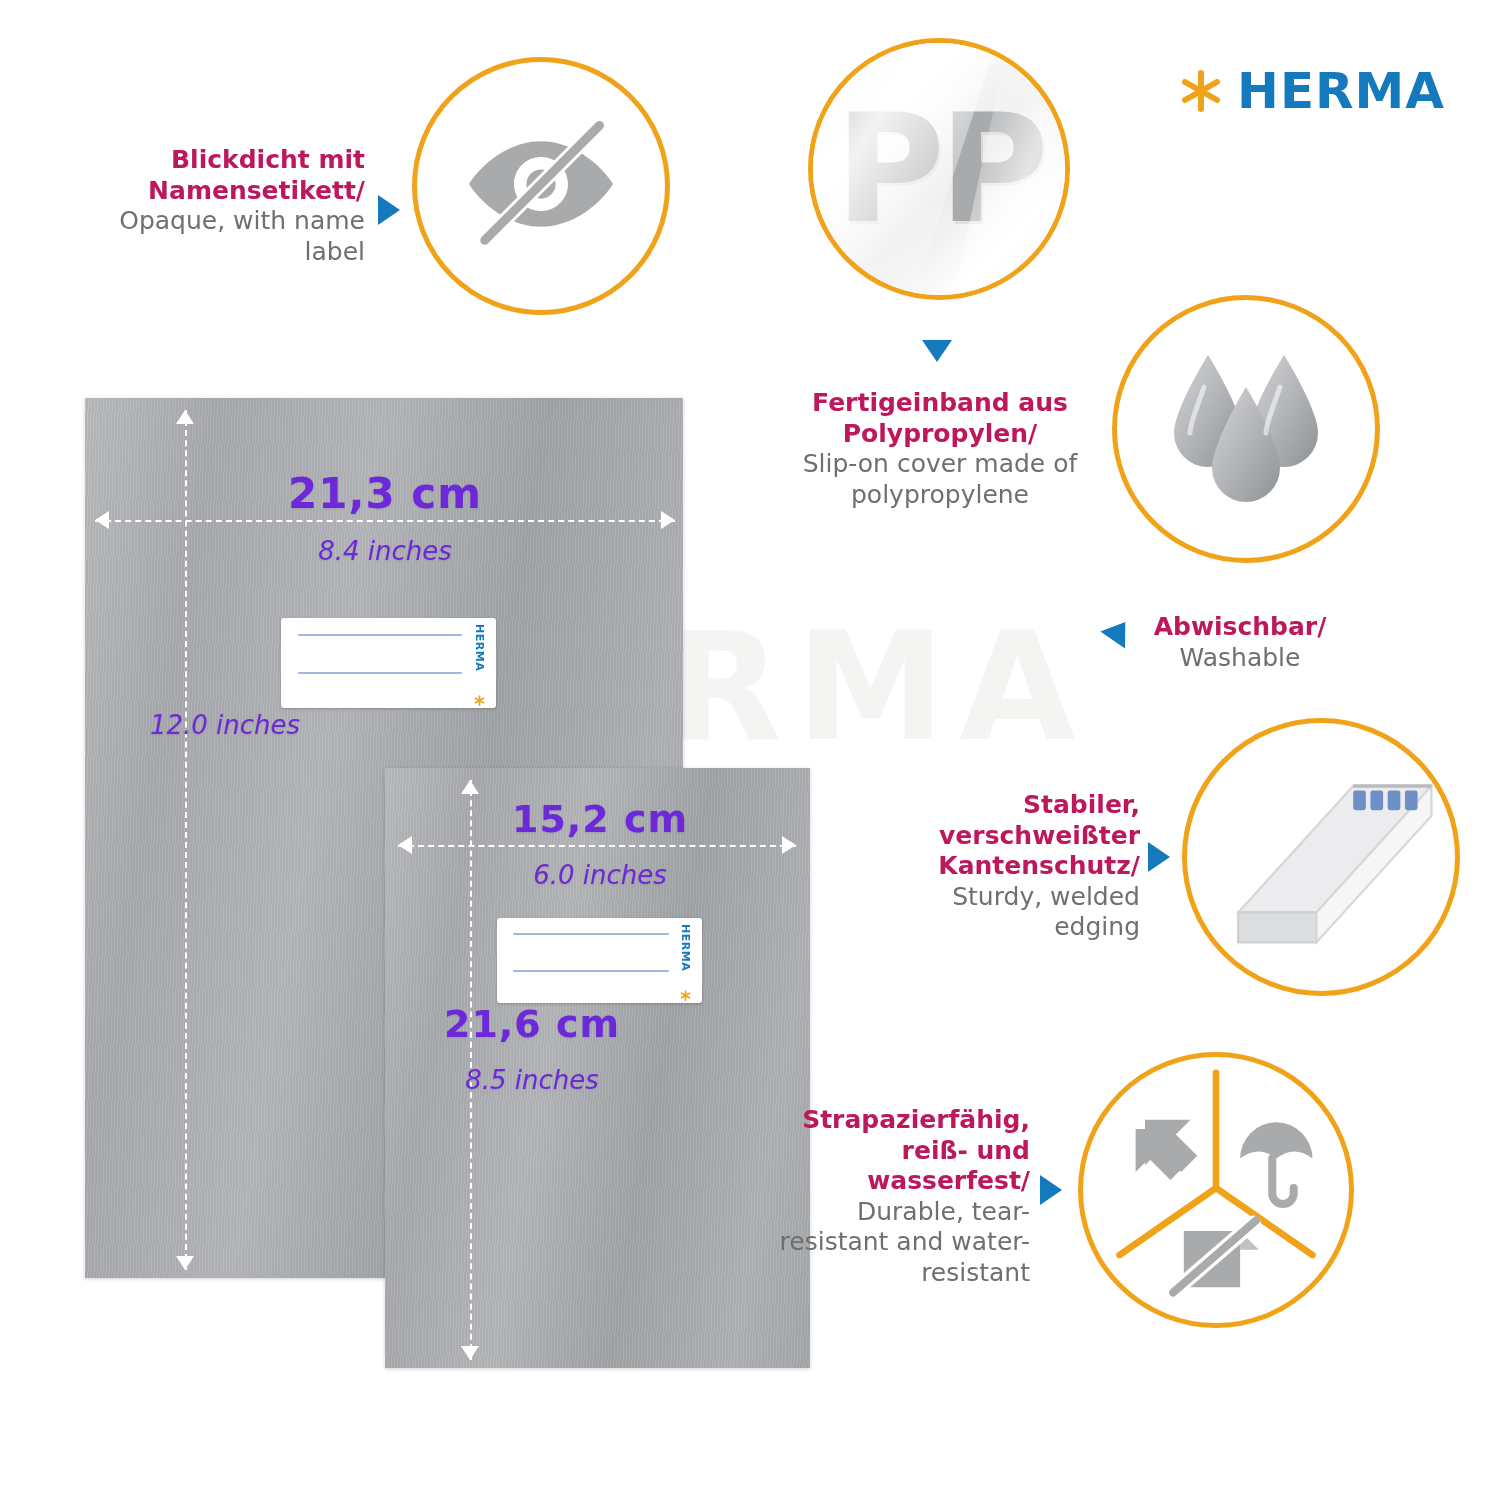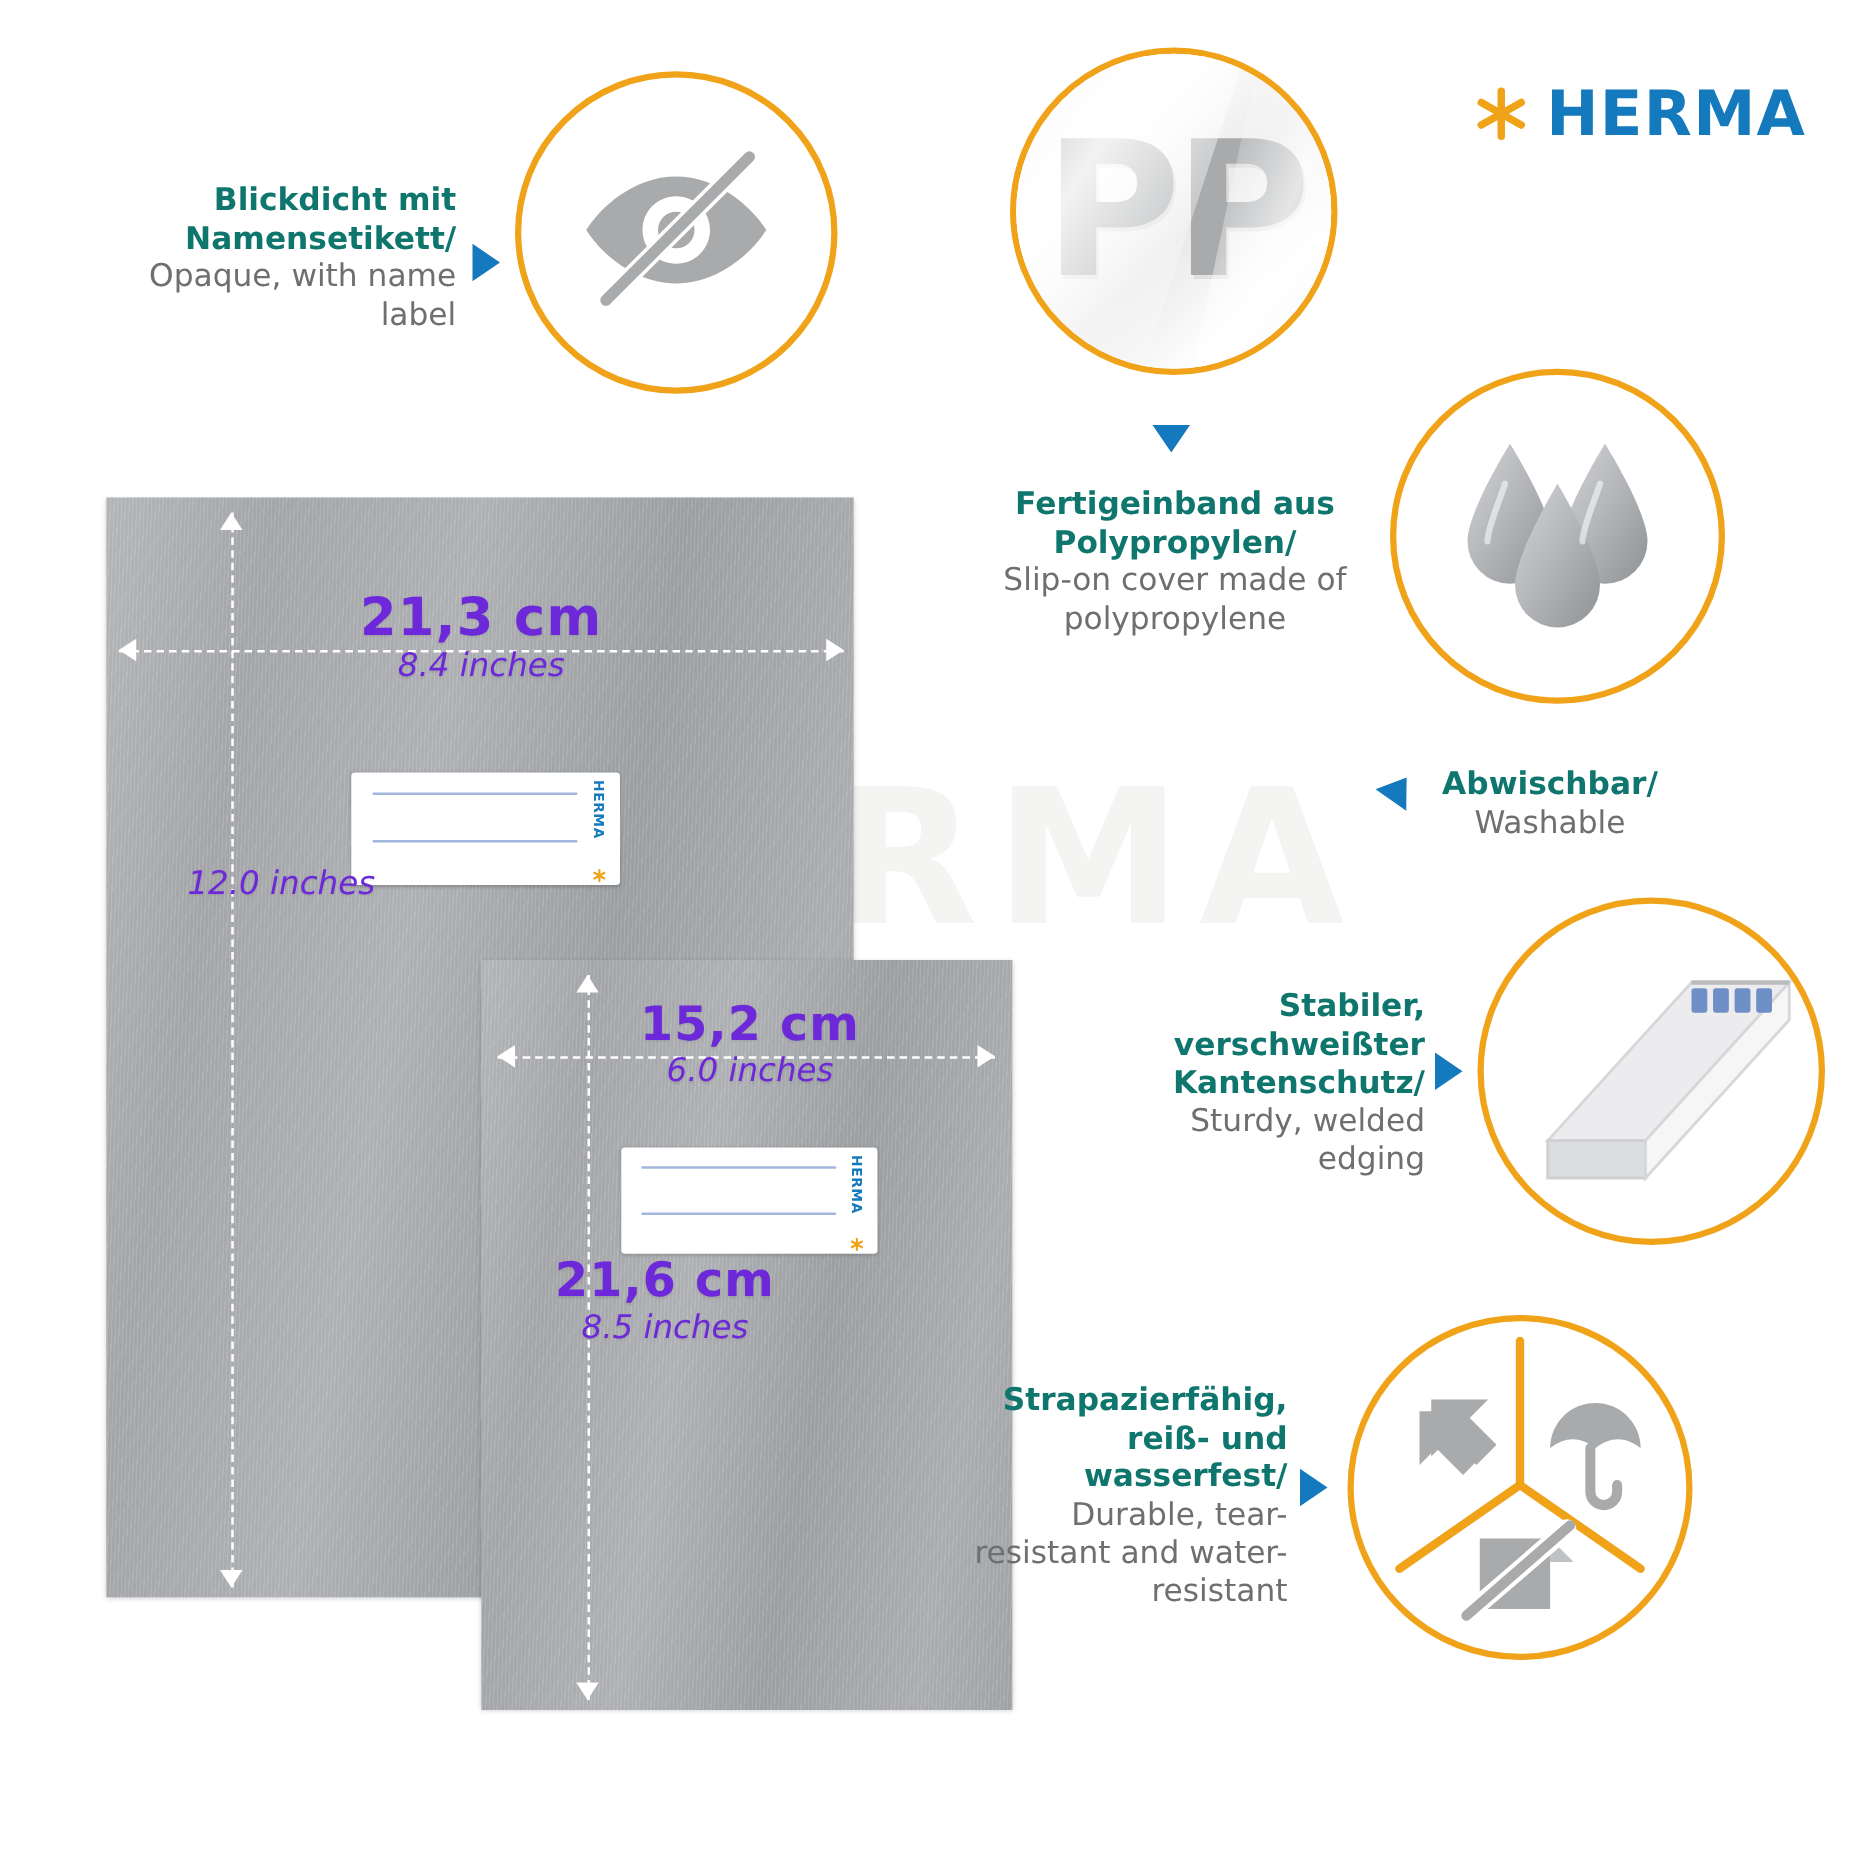--- a/index.html
+++ b/index.html
@@ -165,21 +165,21 @@
   .dim-cm {
     font-size: 42px;
     font-weight: bold;
     letter-spacing: 1px;
     line-height: 1.05;
   }
   .dim-cm.small { font-size: 38px; }
   .dim-in {
     font-size: 26px;
     font-style: italic;
-    margin-top: 2px;
+    margin-top: 20px;
   }
 
   
   .circle {
     position: absolute;
     border-radius: 50%;
     border: 5px solid #f0a319;
     background: #ffffff;
     box-sizing: border-box;
     z-index: 5;
@@ -191,21 +191,21 @@
 
   
   .callout {
     position: absolute;
     z-index: 6;
     line-height: 1.22;
   }
   .callout .de {
     font-size: 25px;
     font-weight: bold;
-    color: #0f766e;
+    color: #be185d;
   }
   .callout .en {
     font-size: 25px;
     color: #6f6f6f;
   }
   .callout.right-aligned { text-align: right; }
   .callout.center-aligned { text-align: center; }
 
   
   .ptr {

